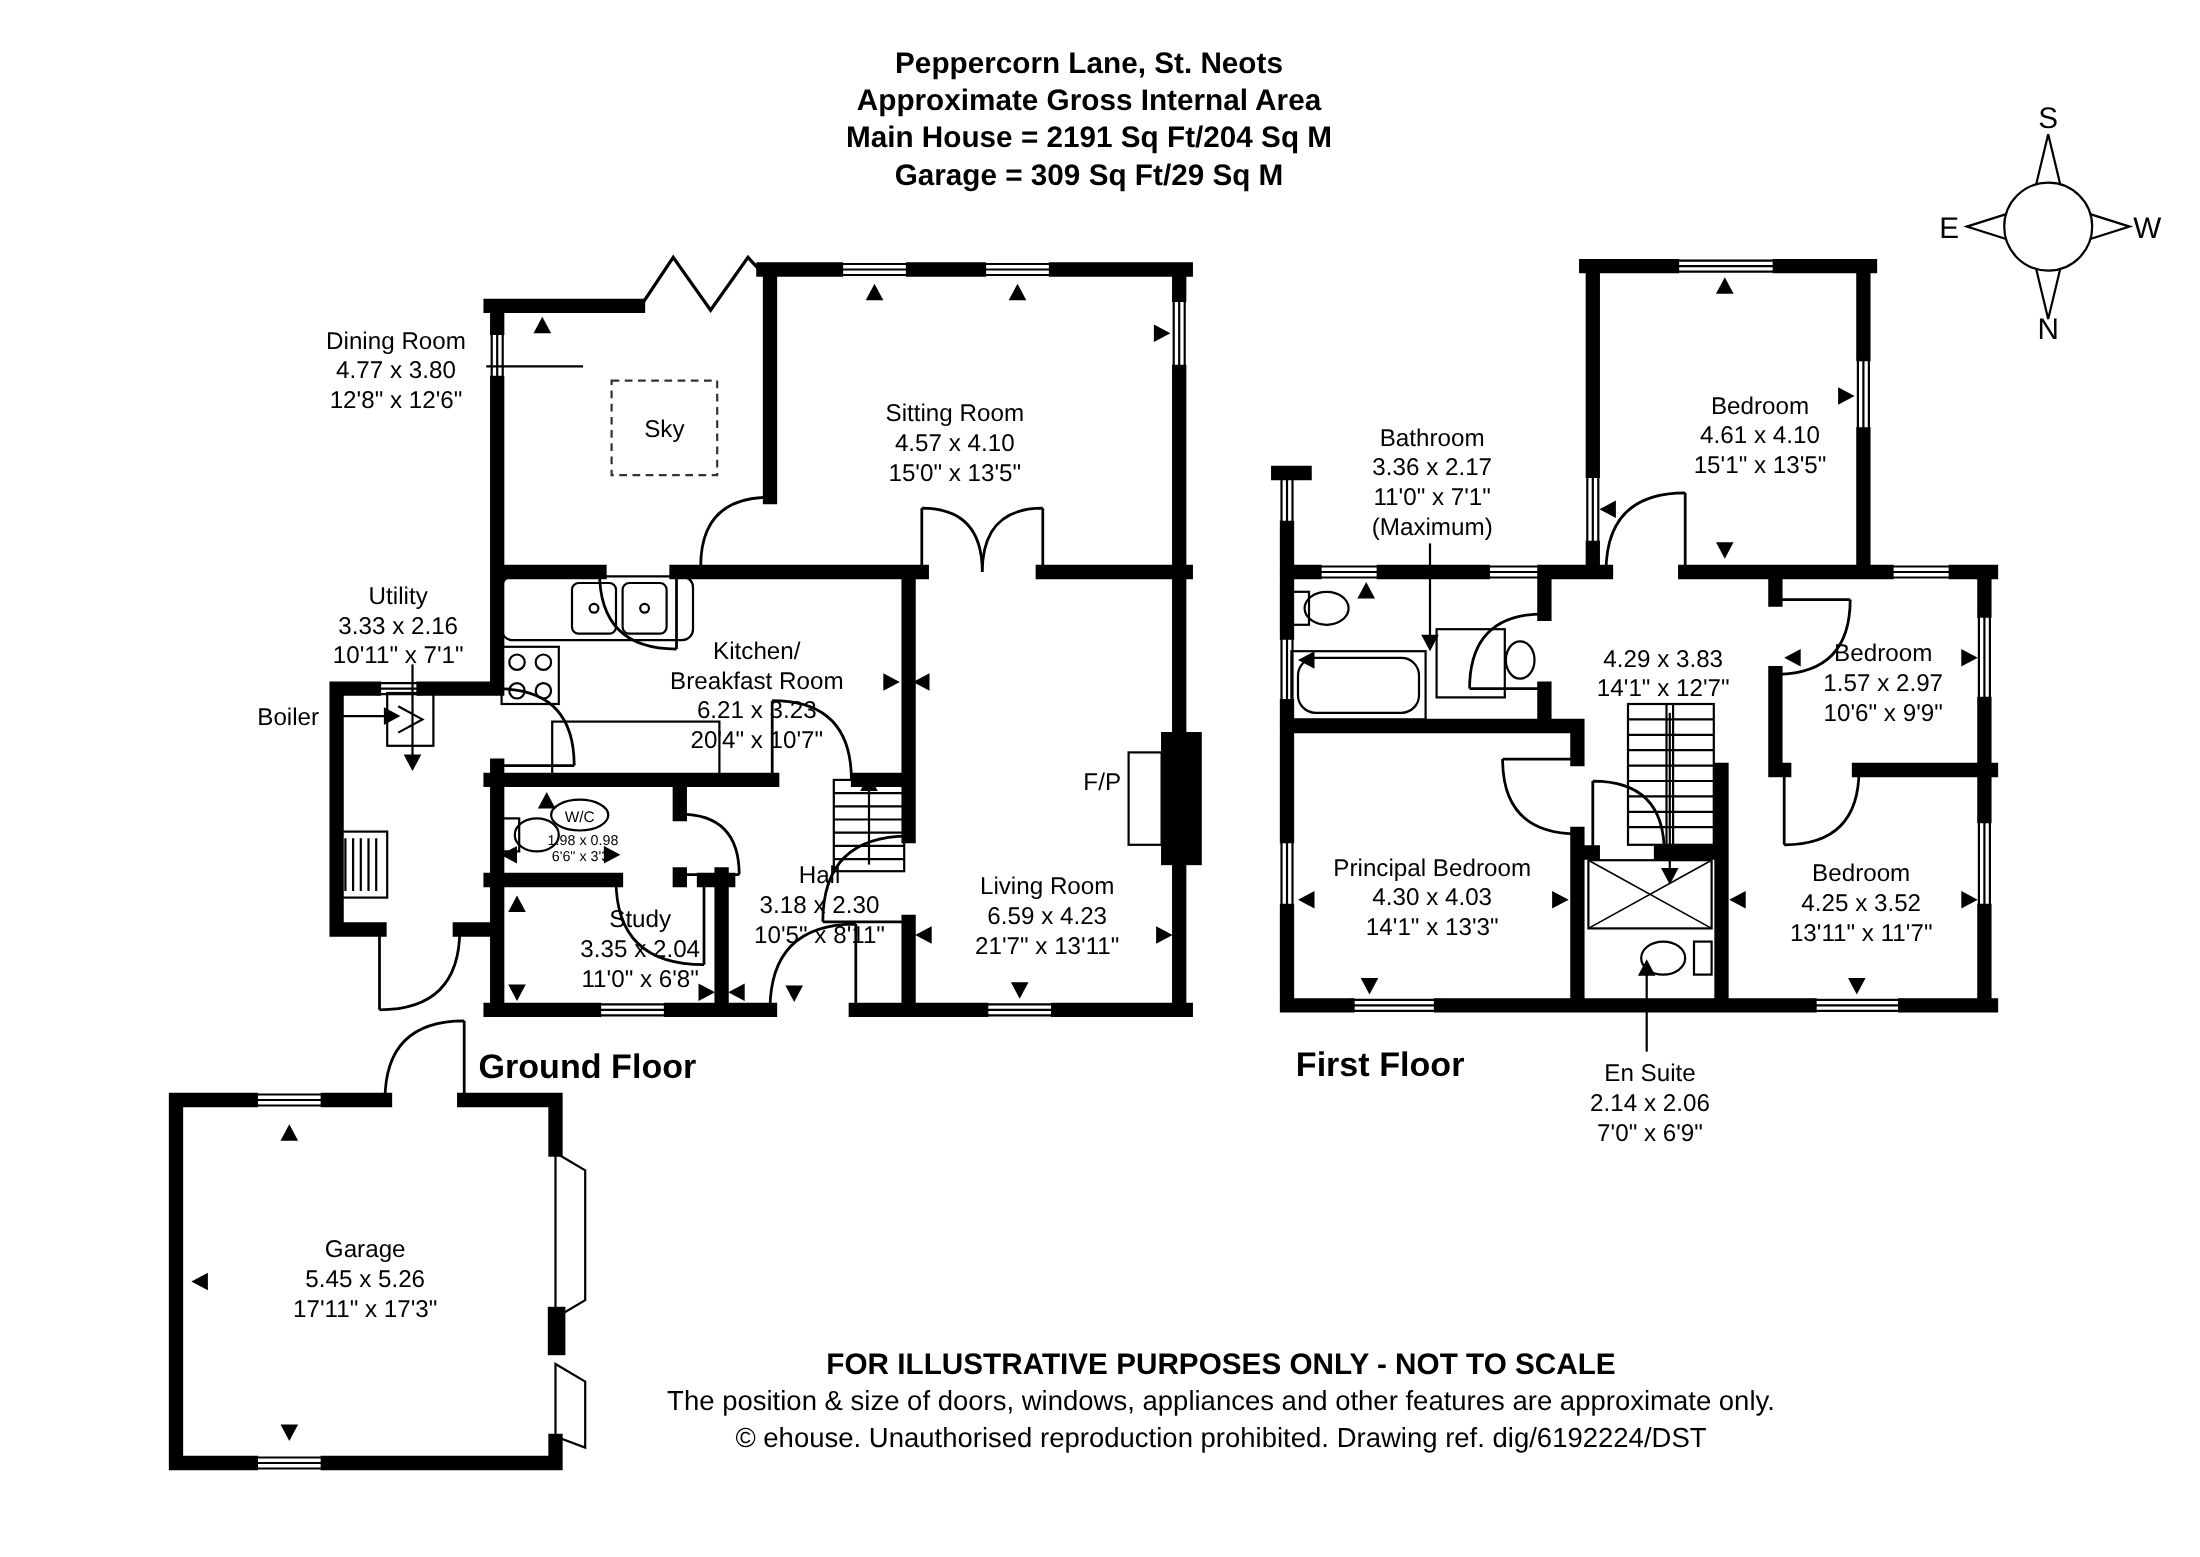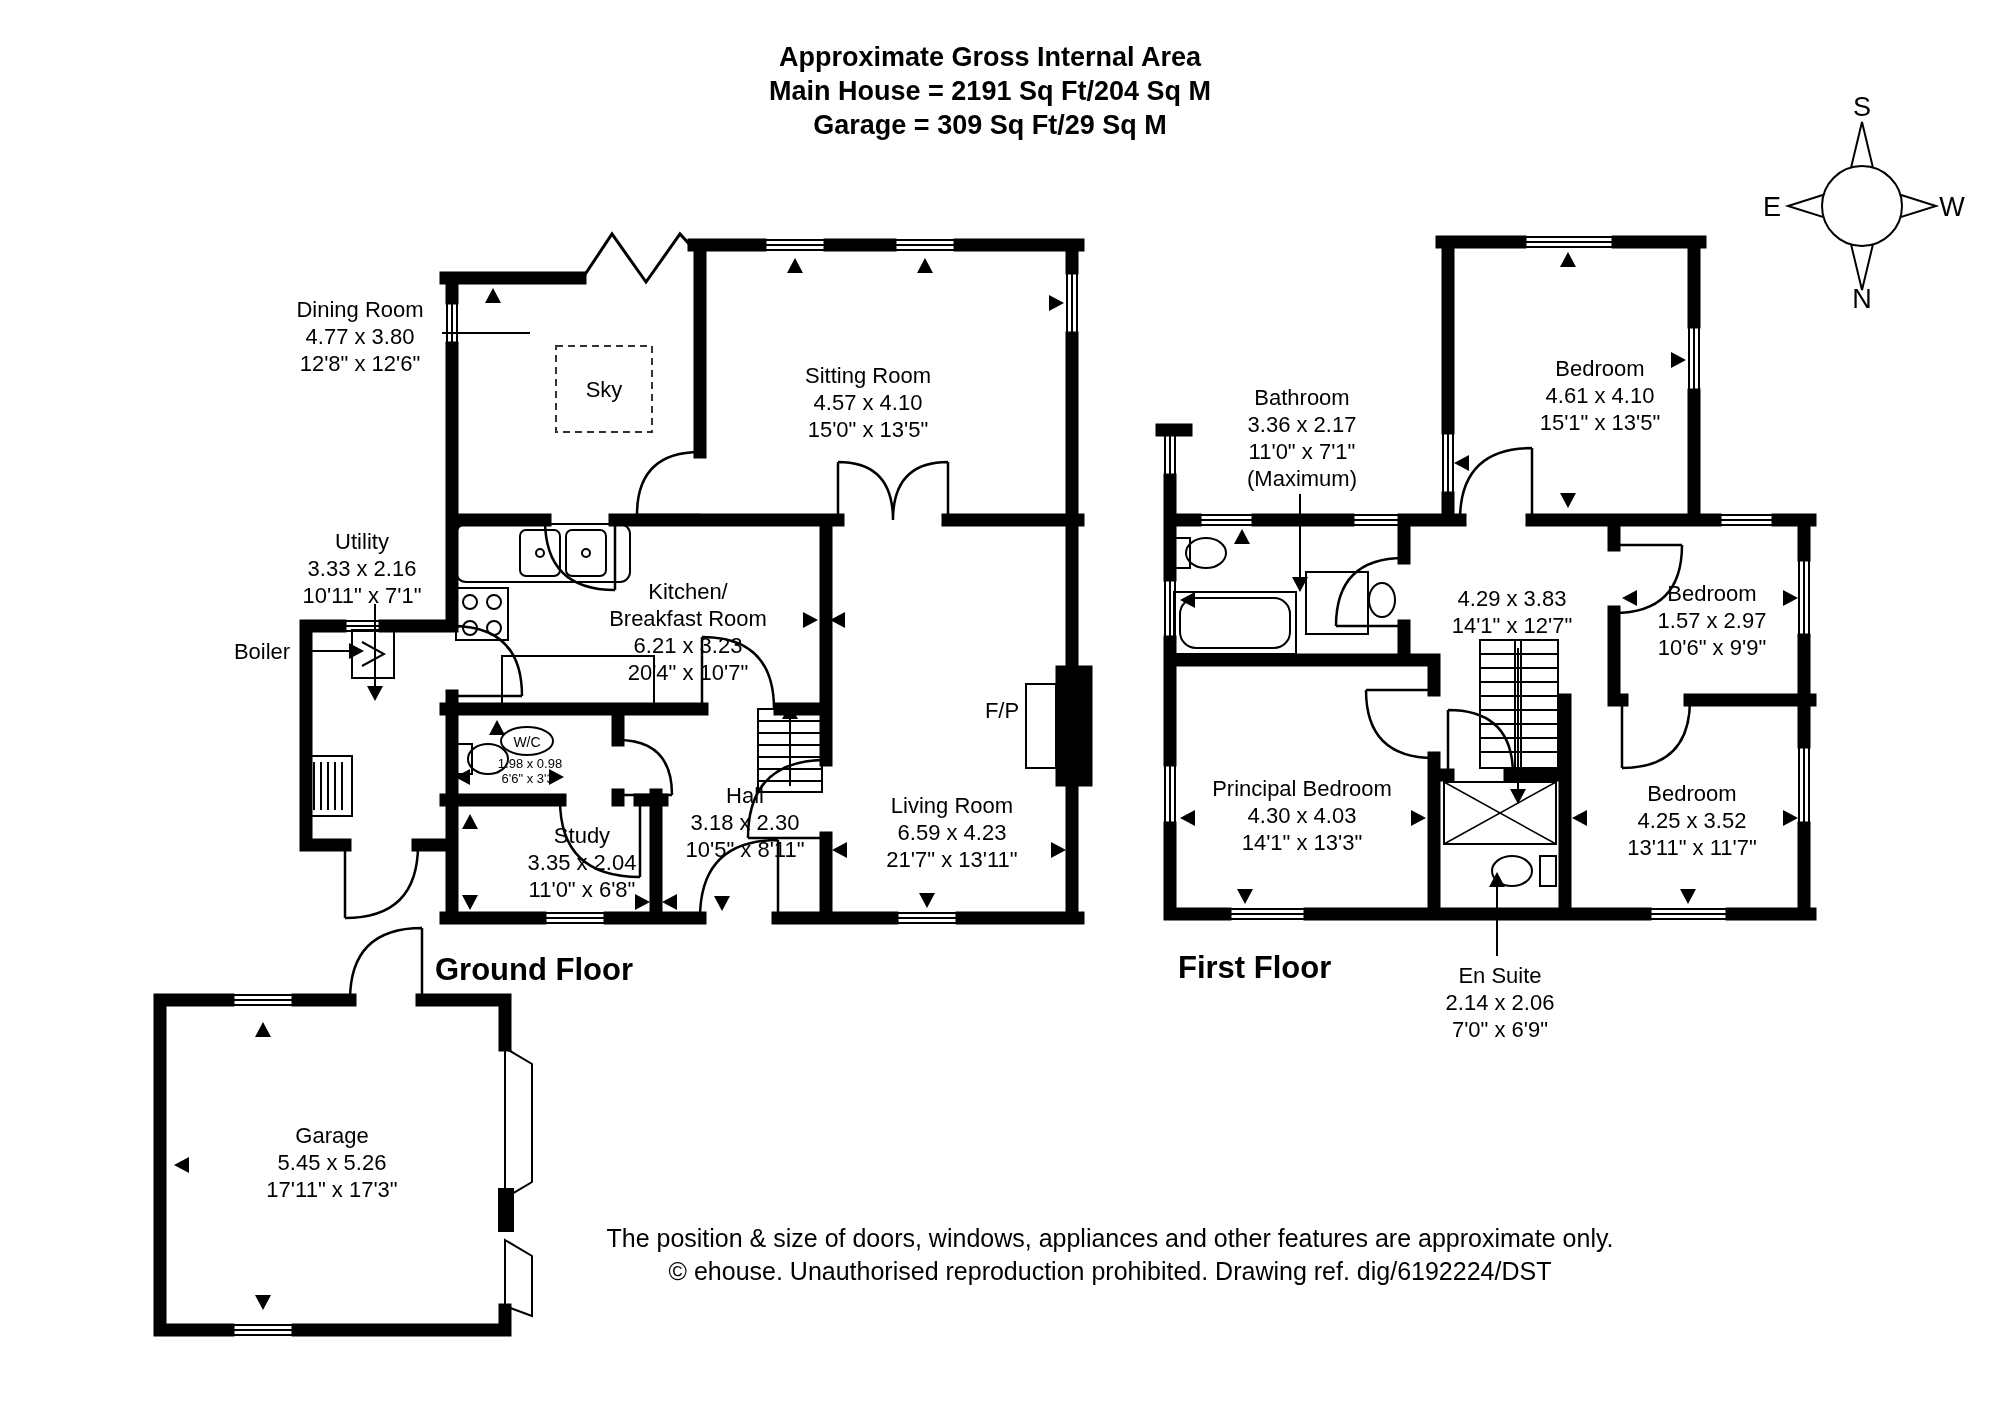--- a/index.html
+++ b/index.html
@@ -308,20 +308,21 @@
   <g stroke="#000" fill="#fff" stroke-width="2">
     <path d="M1850,172 L1862,122 L1874,172 Z"></path>
     <path d="M1850,240 L1862,290 L1874,240 Z"></path>
     <path d="M1826,194 L1788,206 L1826,218 Z"></path>
     <path d="M1898,194 L1936,206 L1898,218 Z"></path>
     <circle cx="1862" cy="206" r="40"></circle>
   </g>
 </svg>
 
 <div class="title-block">
+  <div>Peppercorn Lane, St. Neots</div>
   <div>Approximate Gross Internal Area</div>
   <div>Main House = 2191 Sq Ft/204 Sq M</div>
   <div>Garage = 309 Sq Ft/29 Sq M</div>
 </div>
 
 <div class="compass-letter" style="left:1862px;top:92px;">S</div>
 <div class="compass-letter" style="left:1862px;top:284px;">N</div>
 <div class="compass-letter" style="left:1772px;top:192px;">E</div>
 <div class="compass-letter" style="left:1952px;top:192px;">W</div>
 
@@ -407,15 +408,16 @@
   <div>13'11" x 11'7"</div>
 </div>
 <div class="lbl" style="left:1500px;top:962px;">
   <div>En Suite</div>
   <div>2.14 x 2.06</div>
   <div>7'0" x 6'9"</div>
 </div>
 <div class="floor-heading" style="left:1178px;top:950px;">First Floor</div>
 
 <div class="footer-block">
+  <div class="footer-line1">FOR ILLUSTRATIVE PURPOSES ONLY - NOT TO SCALE</div>
   <div class="footer-line2">The position &amp; size of doors, windows, appliances and other features are approximate only.</div>
   <div class="footer-line3">© ehouse. Unauthorised reproduction prohibited. Drawing ref. dig/6192224/DST</div>
 </div>
 
 </body></html>

